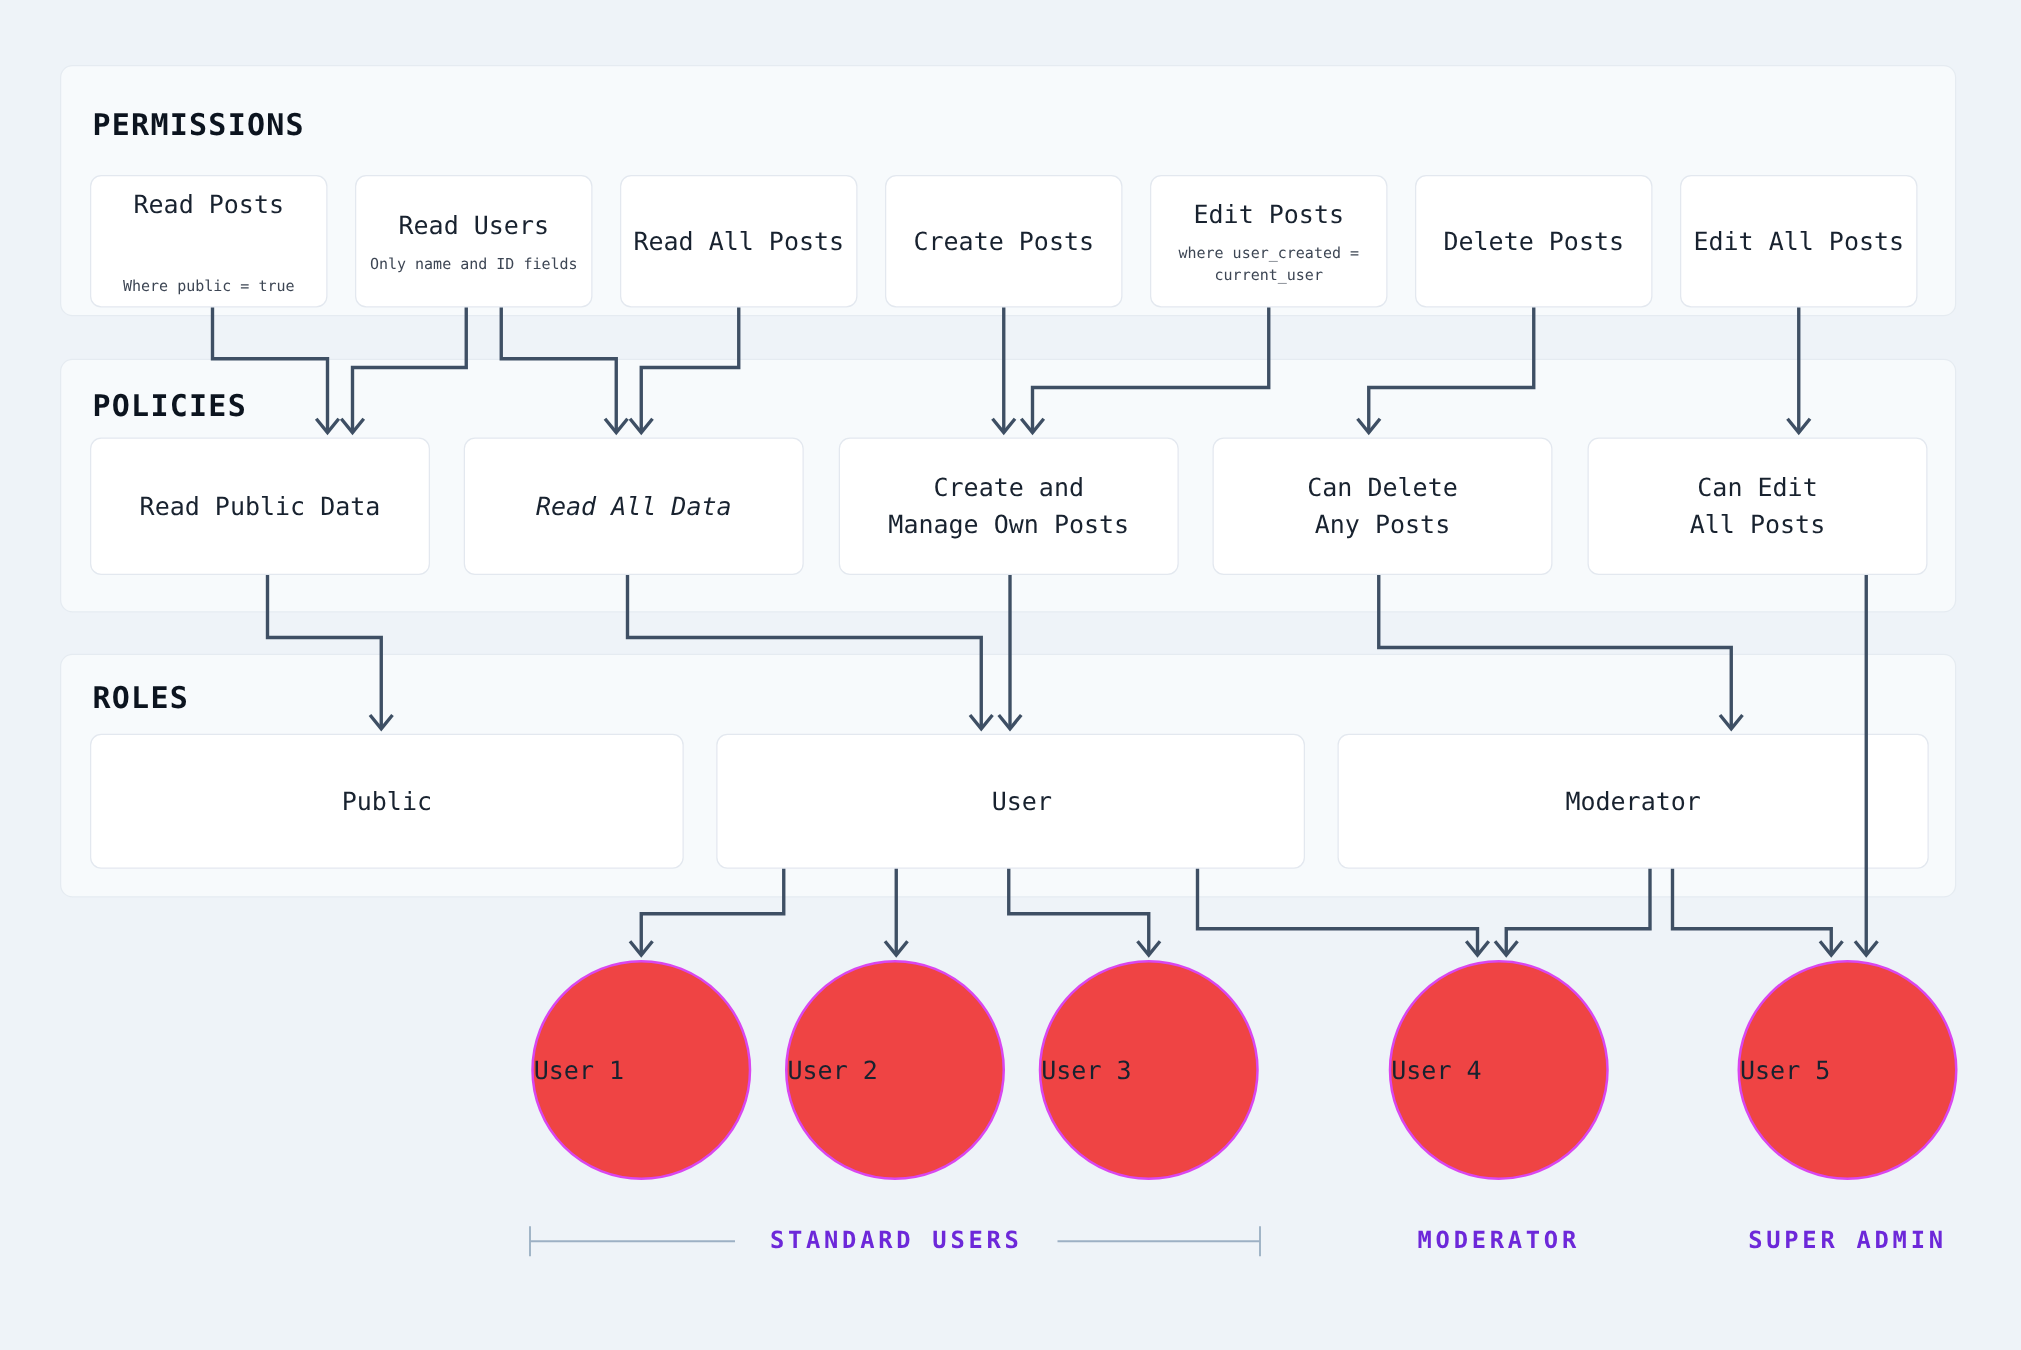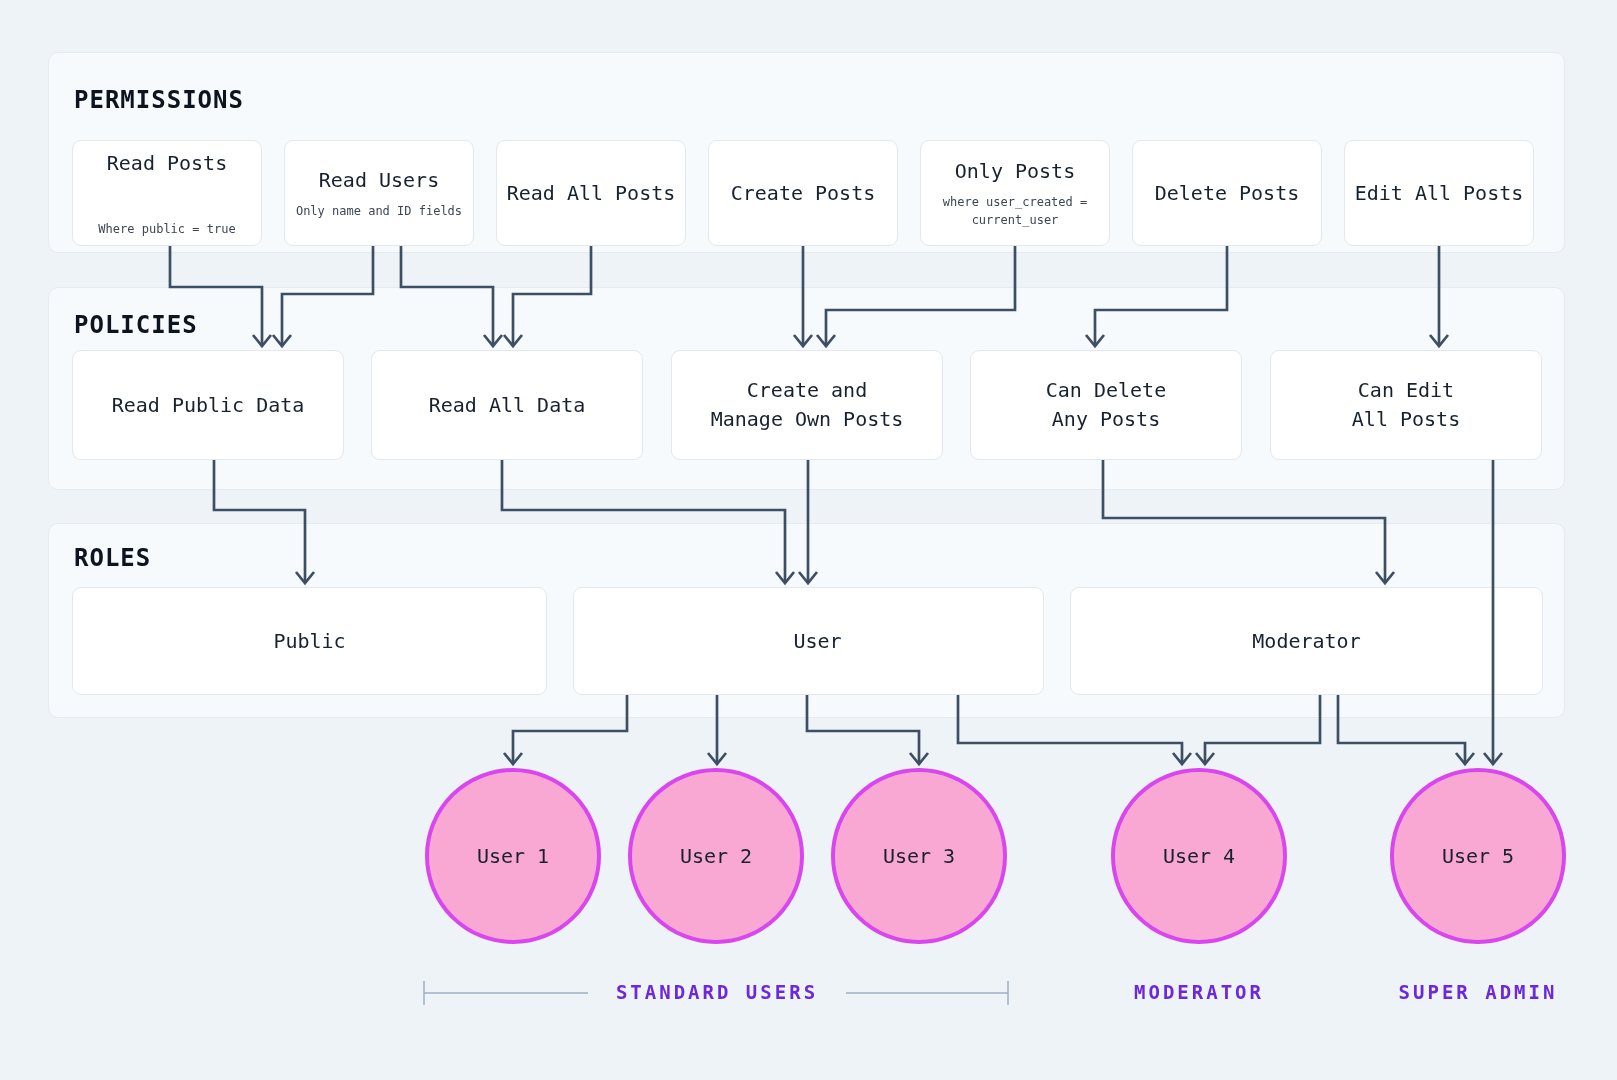--- a/index.html
+++ b/index.html
@@ -33,25 +33,25 @@
     text-align:center;
   }
   .node .label{
     font-size:20px;color:#18222f;line-height:1.45;white-space:pre-line;
   }
   .node .sublabel{
     font-size:12px;color:#3d4654;line-height:1.5;white-space:pre-line;
   }
   .user-circle{
     position:absolute;
-    background:#f9a8d4;
-    border:4px solid #d946ef;
+    background:#ef4444;
+    border:2px solid #d946ef;
     border-radius:50%;
     box-sizing:border-box;
-    display:flex;align-items:center;justify-content:center;
+    display:flex;align-items:center;
   }
   .user-circle .label{font-size:20px;color:#18222f;}
   #edge-layer{
     position:absolute;left:0;top:0;width:1617px;height:1080px;
     pointer-events:none;z-index:5;
   }
   .group-label{
     position:absolute;
     font-size:19px;font-weight:bold;color:#6d28d9;
     letter-spacing:3px;white-space:nowrap;
@@ -80,34 +80,34 @@
         <div class="label">Read Users</div>
         <div class="sublabel">Only name and ID fields</div>
       </div>
       <div class="node" style="left: 496px; top: 140px; width: 190px; height: 106px; text-align: center;">
         <div class="label">Read All Posts</div>
       </div>
       <div class="node" style="left: 708px; top: 140px; width: 190px; height: 106px;">
         <div class="label">Create Posts</div>
       </div>
       <div class="node" style="left: 920px; top: 140px; width: 190px; height: 106px;">
-        <div class="label">Only Posts</div>
+        <div class="label">Edit Posts</div>
         <div class="sublabel">where user_created =
 current_user</div>
       </div>
       <div class="node" style="left: 1132px; top: 140px; width: 190px; height: 106px;">
         <div class="label">Delete Posts</div>
       </div>
       <div class="node" style="left: 1344px; top: 140px; width: 190px; height: 106px;">
         <div class="label">Edit All Posts</div>
       </div>
       <div class="node" style="left: 72px; top: 350px; width: 272px; height: 110px;">
         <div class="label">Read Public Data</div>
       </div>
-      <div class="node" style="left: 371px; top: 350px; width: 272px; height: 110px;">
+      <div class="node" style="left: 371px; top: 350px; width: 272px; height: 110px; font-style: italic;">
         <div class="label">Read All Data</div>
       </div>
       <div class="node" style="left: 671px; top: 350px; width: 272px; height: 110px;">
         <div class="label">Create and
 Manage Own Posts</div>
       </div>
       <div class="node" style="left: 970px; top: 350px; width: 272px; height: 110px;">
         <div class="label">Can Delete
 Any Posts</div>
       </div>

